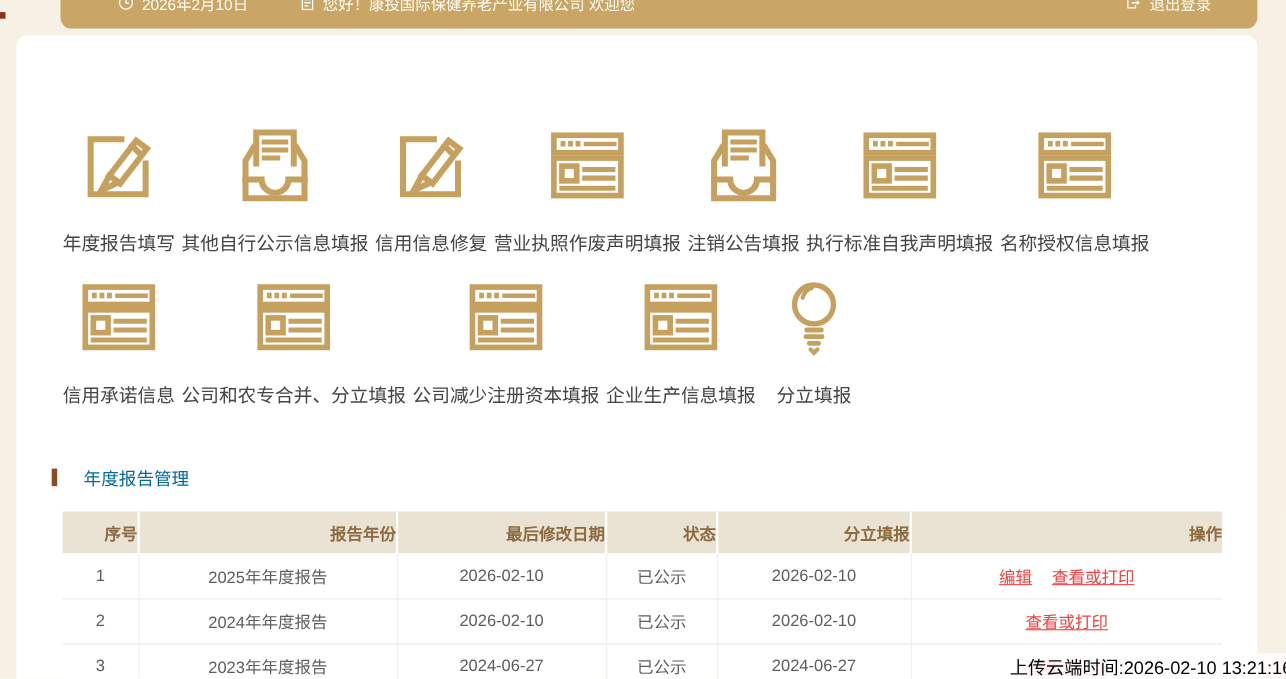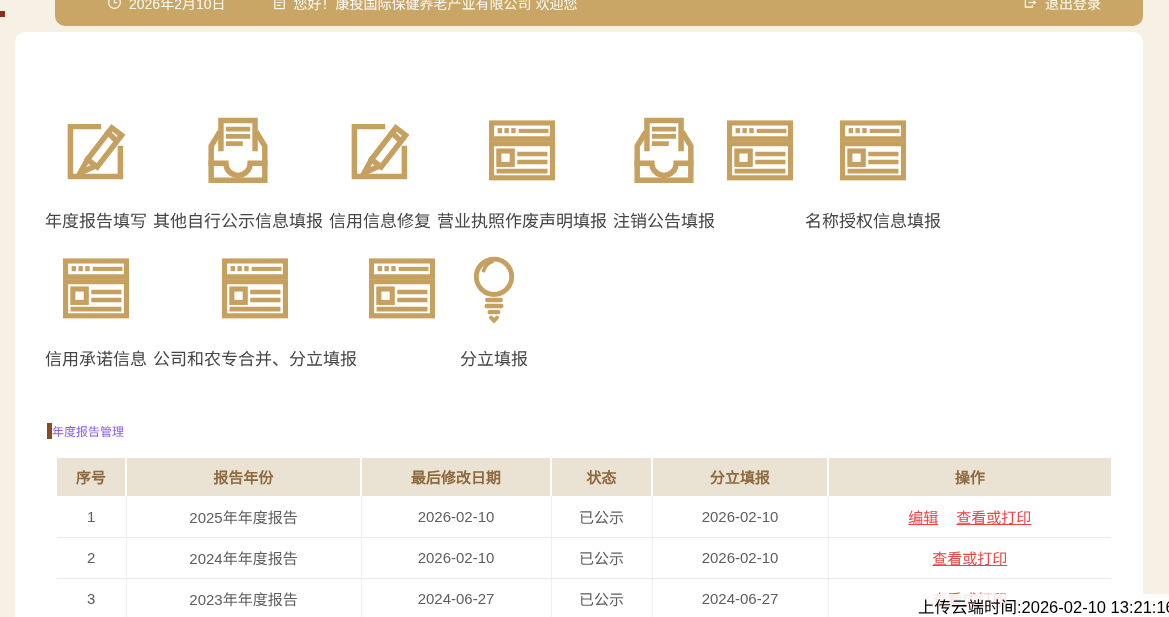--- a/index.html
+++ b/index.html
@@ -27,41 +27,41 @@
   .tb-icon { width:15px; height:15px; color:#ffffff; flex:none; }
   .edge-artifact { position:absolute; left:0; top:11px; width:5px; height:6px; background:#8c2f1f; }
 
   
   .card {
     position:absolute; left:15px; top:32px; width:1128px; height:760px;
     background:#ffffff; border-radius:10px;
   }
 
   
-  .qa-row { display:flex; align-items:flex-start; gap:6px; padding-left:30px; }
+  .qa-row { display:flex; align-items:center; gap:6px; padding-left:42px; }
   .qa-row1 { padding-top:80px; }
   .qa-row2 { margin-top:18px; }
   .qa-item { display:flex; flex-direction:column; align-items:center; cursor:pointer; }
   .qa-icon { width:78px; height:78px; color:#c6a05f; }
   .qa-label { margin-top:17px; font-size:17px; color:#454545; white-space:nowrap; }
 
   
   .section-head { margin:52px 0 0 32px; display:flex; align-items:center; }
   .section-marker { width:5px; height:16px; background:#8a4b22; }
-  .section-title { margin-left:0; font-size:12px; color:#8b5cf6; }
+  .section-title { margin-left:24px; font-size:16px; color:#0369a1; }
 
   
   table.report-table {
     margin:19px 0 0 42px; width:1054px;
     border-collapse:collapse; table-layout:fixed;
   }
   .report-table thead th {
     background:#eae2d3; height:38px;
     color:#8d6a3f; font-size:15px; font-weight:bold;
-    border-right:2px solid #ffffff; text-align:center;font-family:Liberation Mono, monospace;
+    border-right:2px solid #ffffff; text-align:right;
   }
   .report-table thead th:last-child { border-right:none;margin-left:45px; }
   .report-table tbody td {
     height:41px; text-align:center;
     font-size:15px; color:#5e5e5e;
     border-bottom:1px solid #eaeaea; border-right:1px solid #f1efe9;
     background:#ffffff;
   }
   .report-table tbody td:last-child { border-right:none; }
   .op-link { color:#ef4444; text-decoration:underline; cursor:pointer; }
@@ -193,20 +193,21 @@
     <div class="qa-item">
       <svg class="qa-icon">
           <use href="#sym-inbox" xlink:href="#sym-inbox"></use>
         </svg>
       <span class="qa-label">注销公告填报</span>
     </div>
     <div class="qa-item">
       <svg class="qa-icon">
           <use href="#sym-form" xlink:href="#sym-form"></use>
         </svg>
+      <span class="qa-label">执行标准自我声明填报</span>
     </div>
     <div class="qa-item">
       <svg class="qa-icon">
           <use href="#sym-form" xlink:href="#sym-form"></use>
         </svg>
       <span class="qa-label">名称授权信息填报</span>
     </div>
   </div>
 
   <div class="qa-row qa-row2">
@@ -219,20 +220,27 @@
     <div class="qa-item">
       <svg class="qa-icon">
           <use href="#sym-form" xlink:href="#sym-form"></use>
         </svg>
       <span class="qa-label">公司和农专合并、分立填报</span>
     </div>
     <div class="qa-item">
       <svg class="qa-icon">
           <use href="#sym-form" xlink:href="#sym-form"></use>
         </svg>
+      <span class="qa-label">公司减少注册资本填报</span>
+    </div>
+    <div class="qa-item">
+      <svg class="qa-icon">
+          <use href="#sym-form" xlink:href="#sym-form"></use>
+        </svg>
+      <span class="qa-label">企业生产信息填报</span>
     </div>
     <div class="qa-item" style="margin-left:8px">
       <svg class="qa-icon">
           <use href="#sym-bulb" xlink:href="#sym-bulb"></use>
         </svg>
       <span class="qa-label">分立填报</span>
     </div>
   </div>
 
   <div class="section-head">

